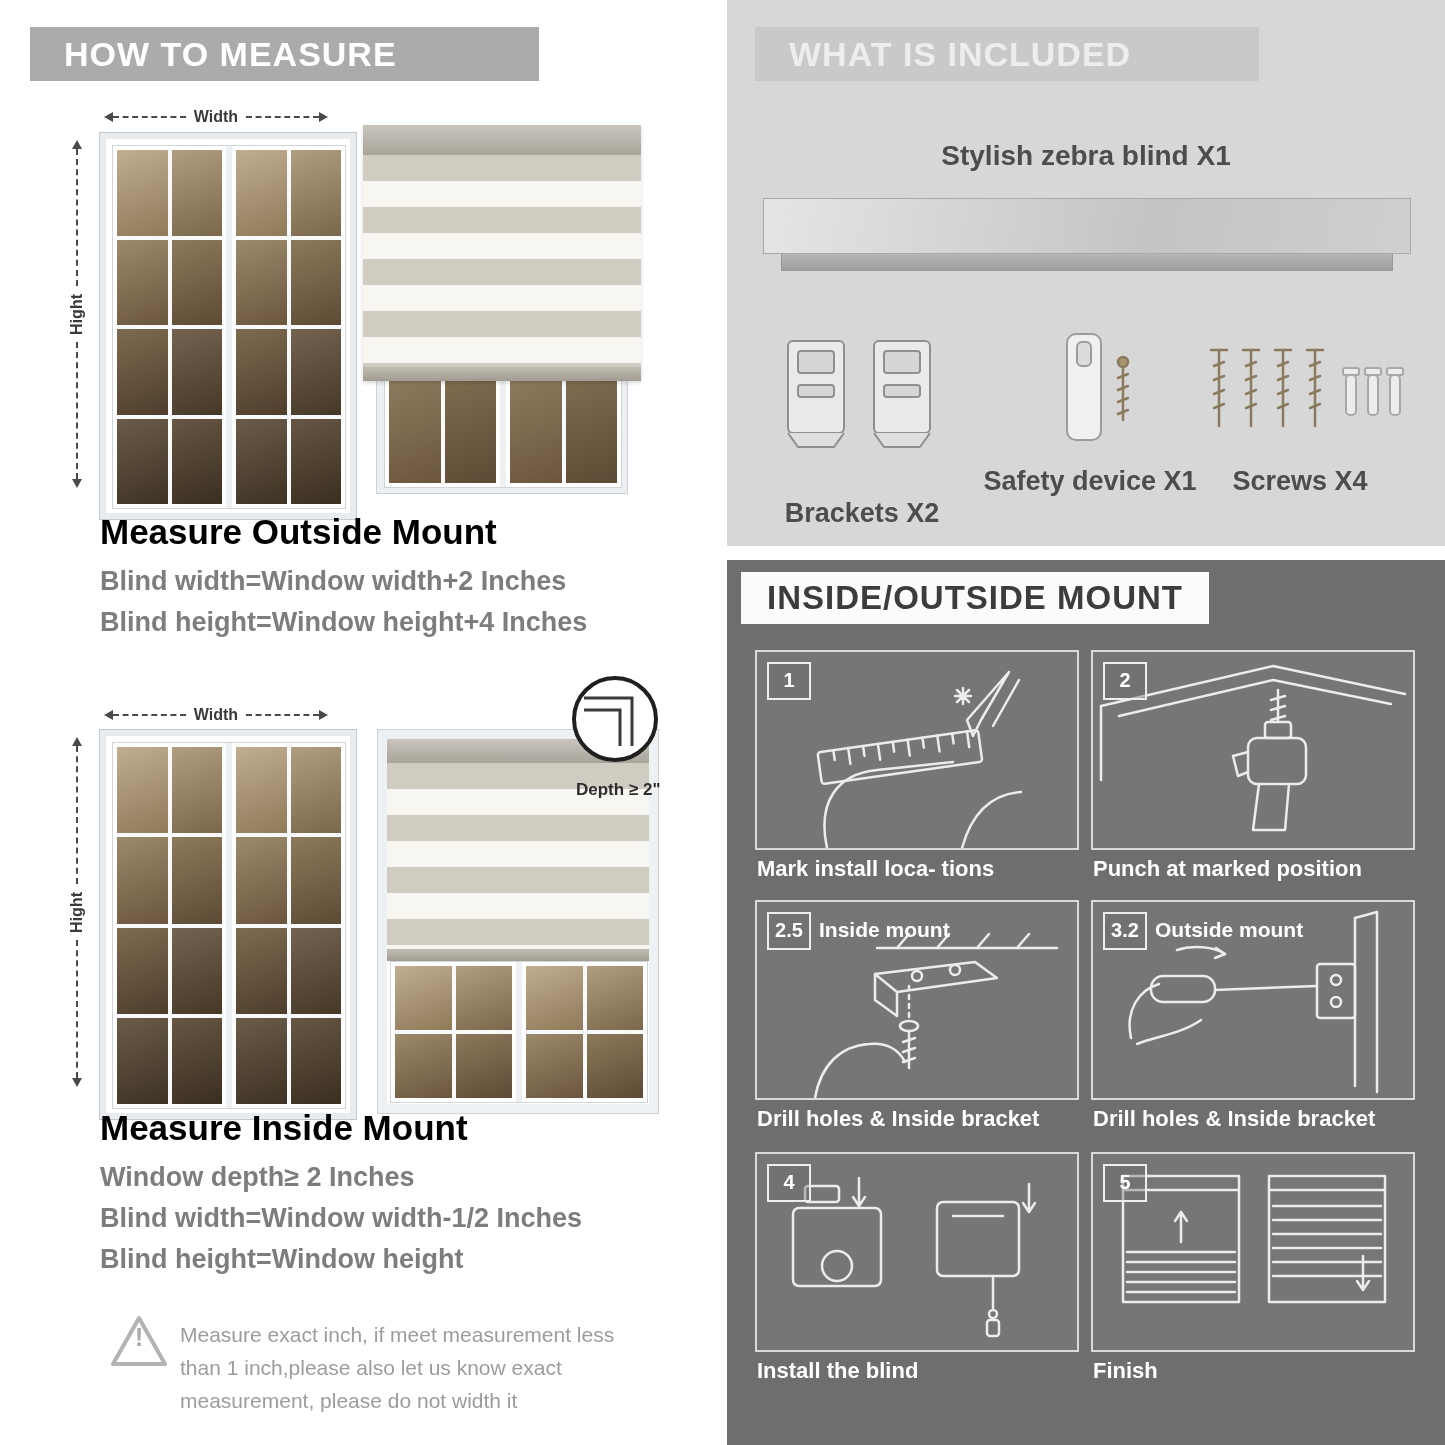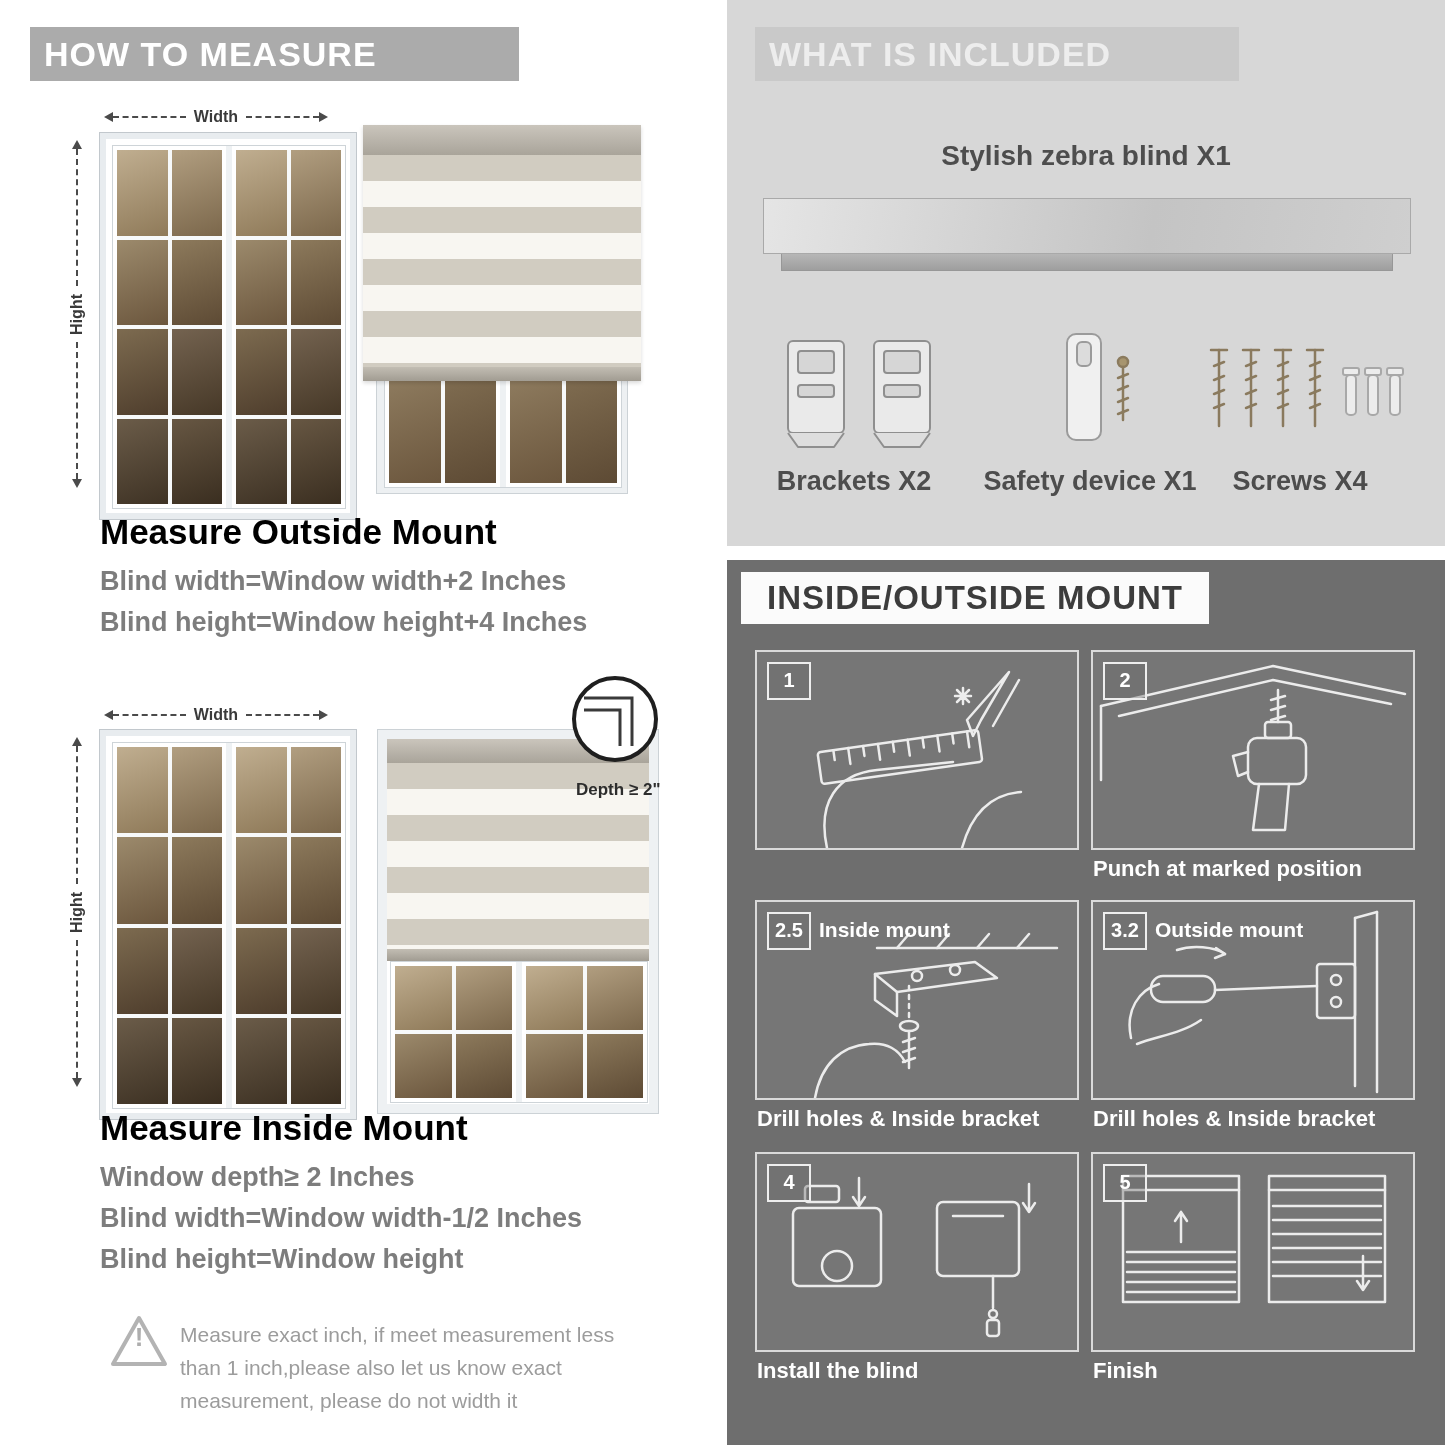--- a/index.html
+++ b/index.html
@@ -2,21 +2,21 @@
 <html><head>
 <meta charset="utf-8">
 <style>
   html,body{margin:0;padding:0;}
   body{width:1445px;height:1445px;position:relative;background:#fff;
        font-family:"Liberation Sans",sans-serif;overflow:hidden;}
 
   .abs{position:absolute;}
 
   
-  .gray-banner{position:absolute;height:54px;line-height:54px;padding-left:14px;
+  .gray-banner{position:absolute;height:54px;line-height:54px;padding-left:34px;
     background:#ababab;color:#fff;font-size:34px;font-weight:bold;letter-spacing:1px;}
   .gray-banner.light{background:#c9c9c9;color:#ededed;}
   .white-banner{position:absolute;height:52px;line-height:52px;padding:0 26px;
     background:#fbfbfb;color:#3c3c3c;font-size:33px;font-weight:bold;letter-spacing:1px;}
 
   .h-title{position:absolute;font-size:35px;font-weight:bold;color:#000000;}
   .h-line{position:absolute;font-size:27px;font-weight:bold;color:#7d7d7d;}
 
   
   .arrow-h{position:absolute;display:flex;align-items:center;color:#3a3a3a;}
@@ -345,21 +345,21 @@
     <g stroke="#a8a8a8" stroke-width="2" fill="#ececec">
       <rect x="138" y="28" width="16" height="7" rx="2"></rect>
         <rect x="141" y="35" width="10" height="40" rx="4"></rect>
       <rect x="160" y="28" width="16" height="7" rx="2"></rect>
         <rect x="163" y="35" width="10" height="40" rx="4"></rect>
       <rect x="182" y="28" width="16" height="7" rx="2"></rect>
         <rect x="185" y="35" width="10" height="40" rx="4"></rect>
     </g>
   </svg>
 
-  <div class="item-label" style="left:22px;width:210px;">Brackets X2</div>
+  <div class="item-label" style="left:30px;width:210px;margin-top:32px;">Brackets X2</div>
   <div class="item-label" style="left:248px;width:230px;">Safety device X1</div>
   <div class="item-label" style="left:478px;width:190px;">Screws X4</div>
 </section>
 
 <section class="mount">
   <div class="white-banner" style="left:14px;top:12px;">INSIDE/OUTSIDE MOUNT</div>
 
   <div class="panel" style="left:28px;top:90px;">
     <span class="badge">1</span>
     <svg class="ill" viewBox="0 0 320 196">
@@ -378,20 +378,21 @@
             <line x1="183" y1="88" x2="183" y2="104"></line>
           <line x1="198" y1="88" x2="198" y2="98"></line>
             <line x1="213" y1="88" x2="213" y2="104"></line>
         </g>
         <path d="M252,20 L224,68 L216,84 L210,68 Z"></path>
         <line x1="262" y1="28" x2="236" y2="74"></line>
         <path d="M206,52 l0,-16 M198,44 l16,0 M200,38 l12,12 M212,38 l-12,12"></path>
       </g>
     </svg>
   </div>
+  <div class="caption" style="left:30px;top:296px;">Mark install loca- tions</div>
 
   <div class="panel" style="left:364px;top:90px;">
     <span class="badge">2</span>
     <svg class="ill" viewBox="0 0 320 196">
       <g stroke="#ececec" stroke-width="2.5" fill="none" stroke-linecap="round" stroke-linejoin="round">
         <polyline points="8,54 180,14 312,42"></polyline>
         <polyline points="26,64 180,28 298,52"></polyline>
         <line x1="8" y1="54" x2="8" y2="128"></line>
         <line x1="185" y1="38" x2="185" y2="70"></line>
         <line x1="178" y1="48" x2="192" y2="44"></line>

